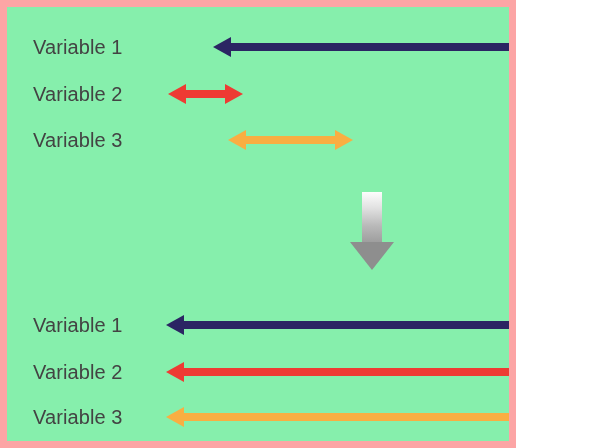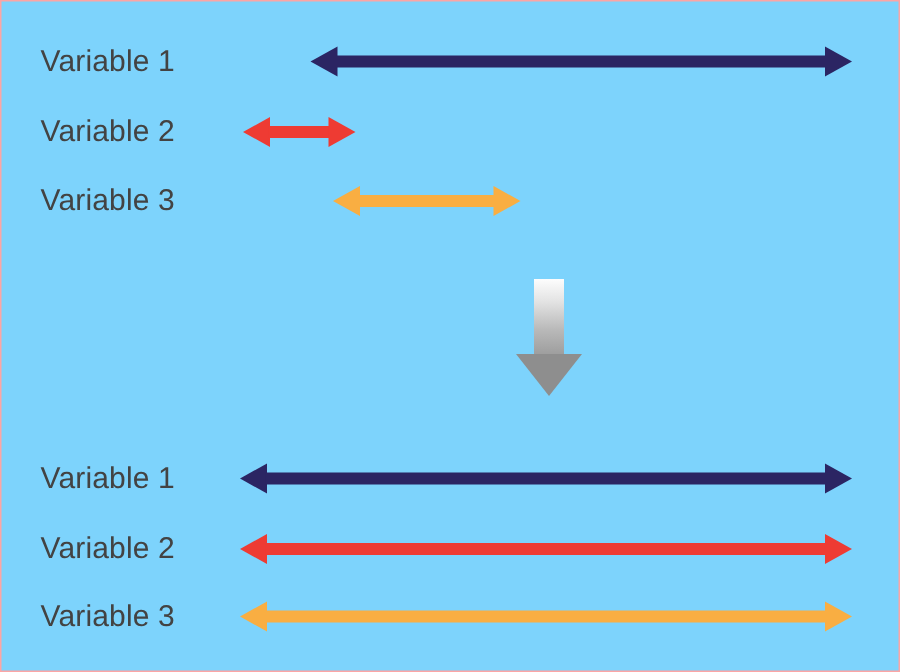--- a/index.html
+++ b/index.html
@@ -7,25 +7,25 @@
     margin: 0;
     padding: 0;
     background: #ffffff;
   }
   body {
     font-family: "Liberation Sans", sans-serif;
   }
 
   #diagram-frame {
     position: relative;
-    width: 600px;
+    width: 516px;
     height: 448px;
     box-sizing: border-box;
-    background: #7dd3fc;
-    border: 1px solid #fca5a5;
+    background: #86efac;
+    border: 7px solid #fca5a5;
     overflow: hidden;
   }
 
   .section {
     position: absolute;
     left: 0;
     width: 600px;
   }
 
   #section-top  { top: 0px;   height: 175px; }

